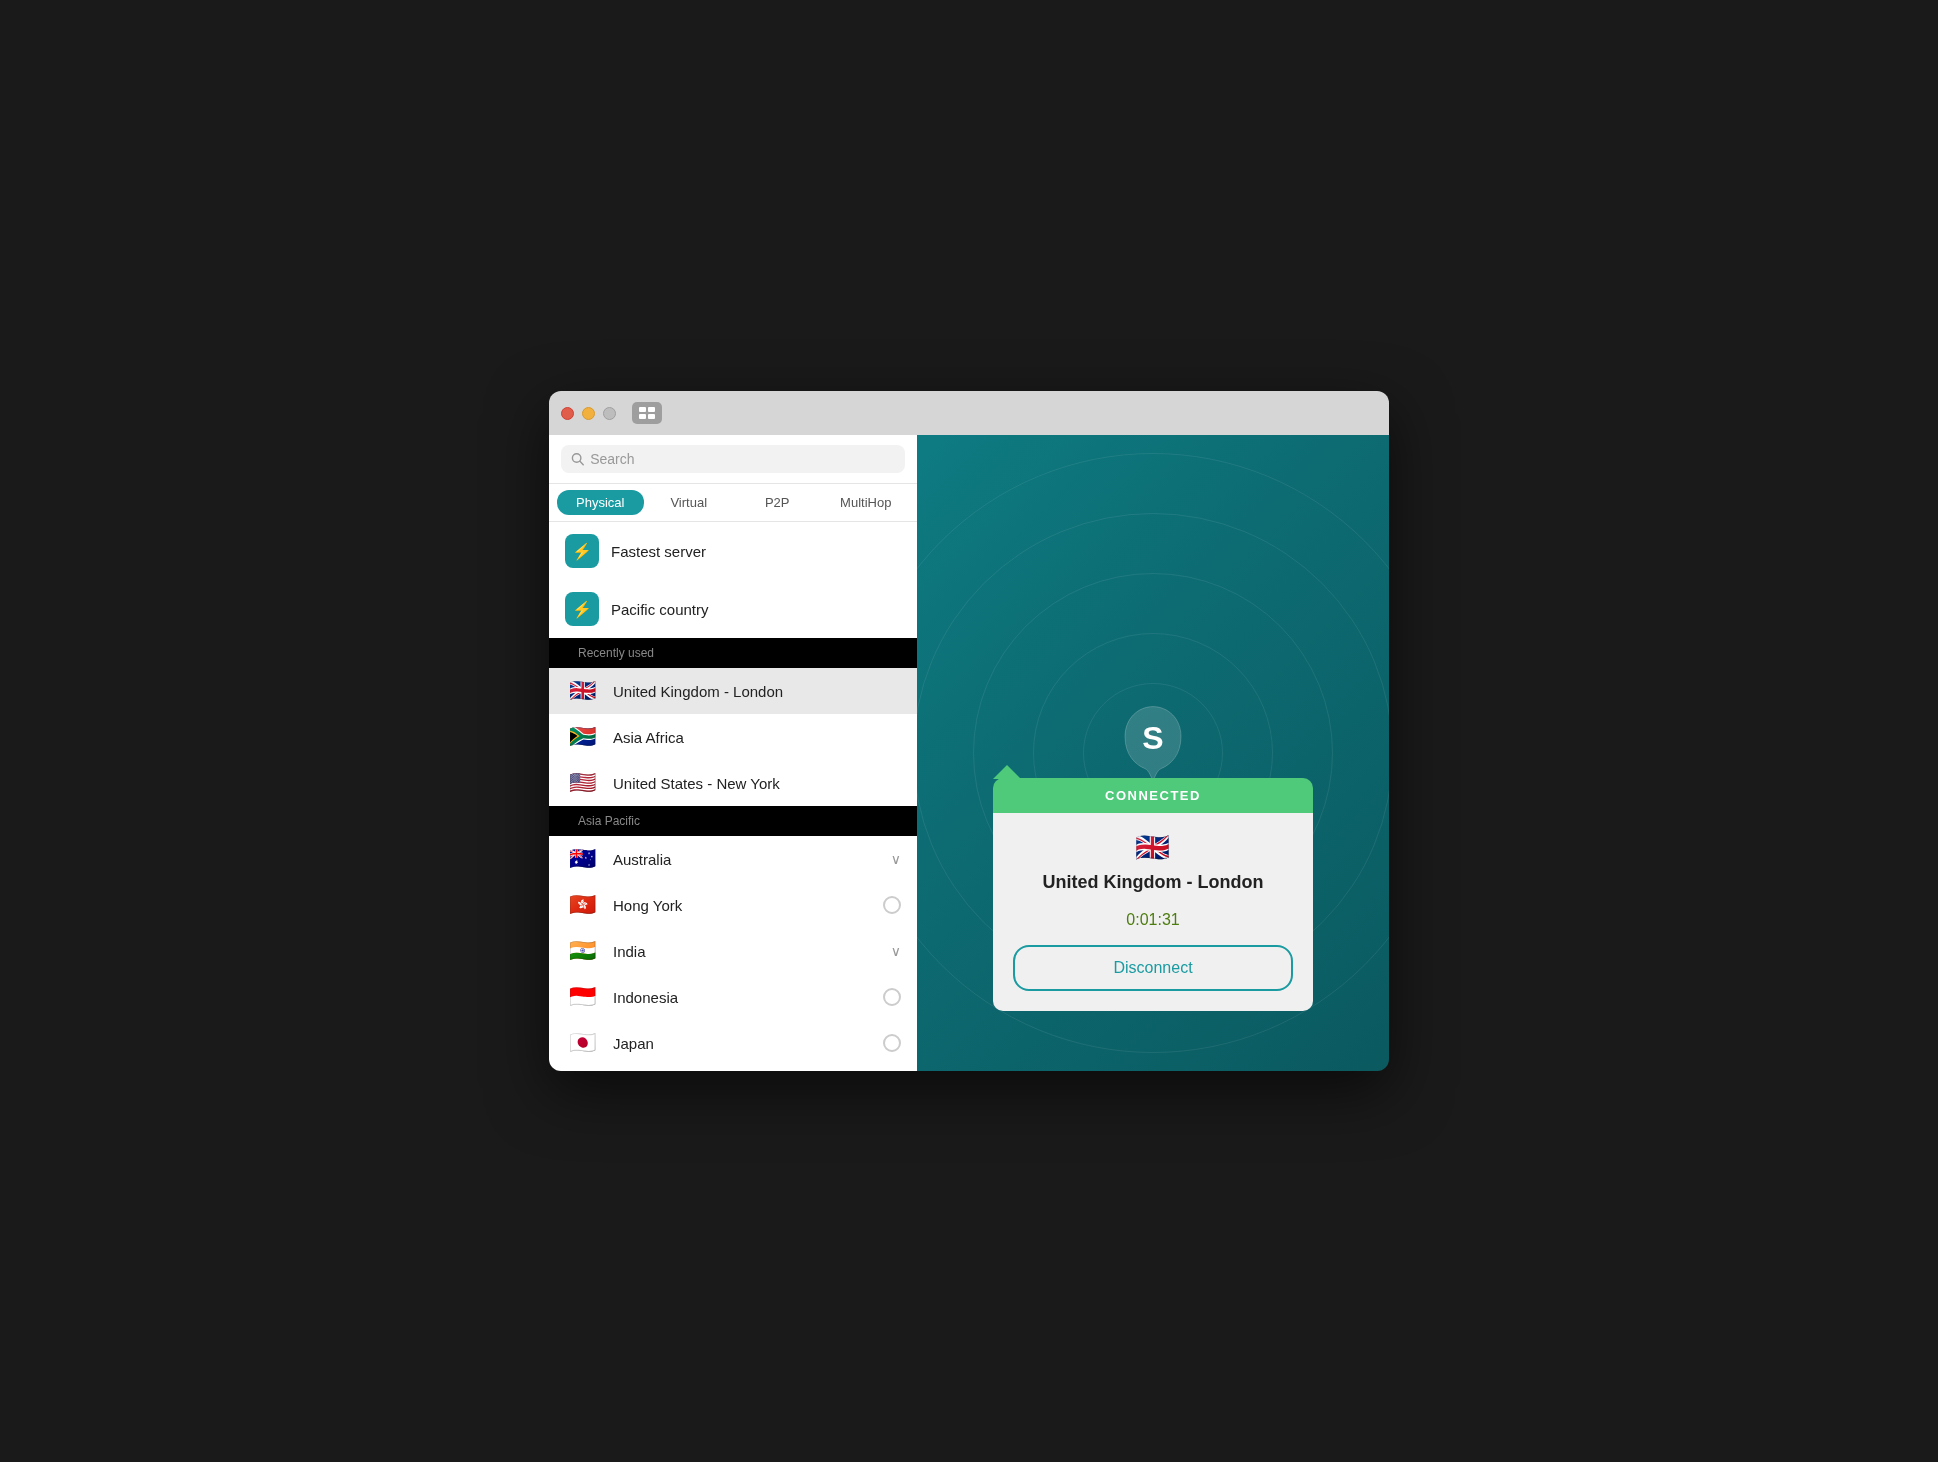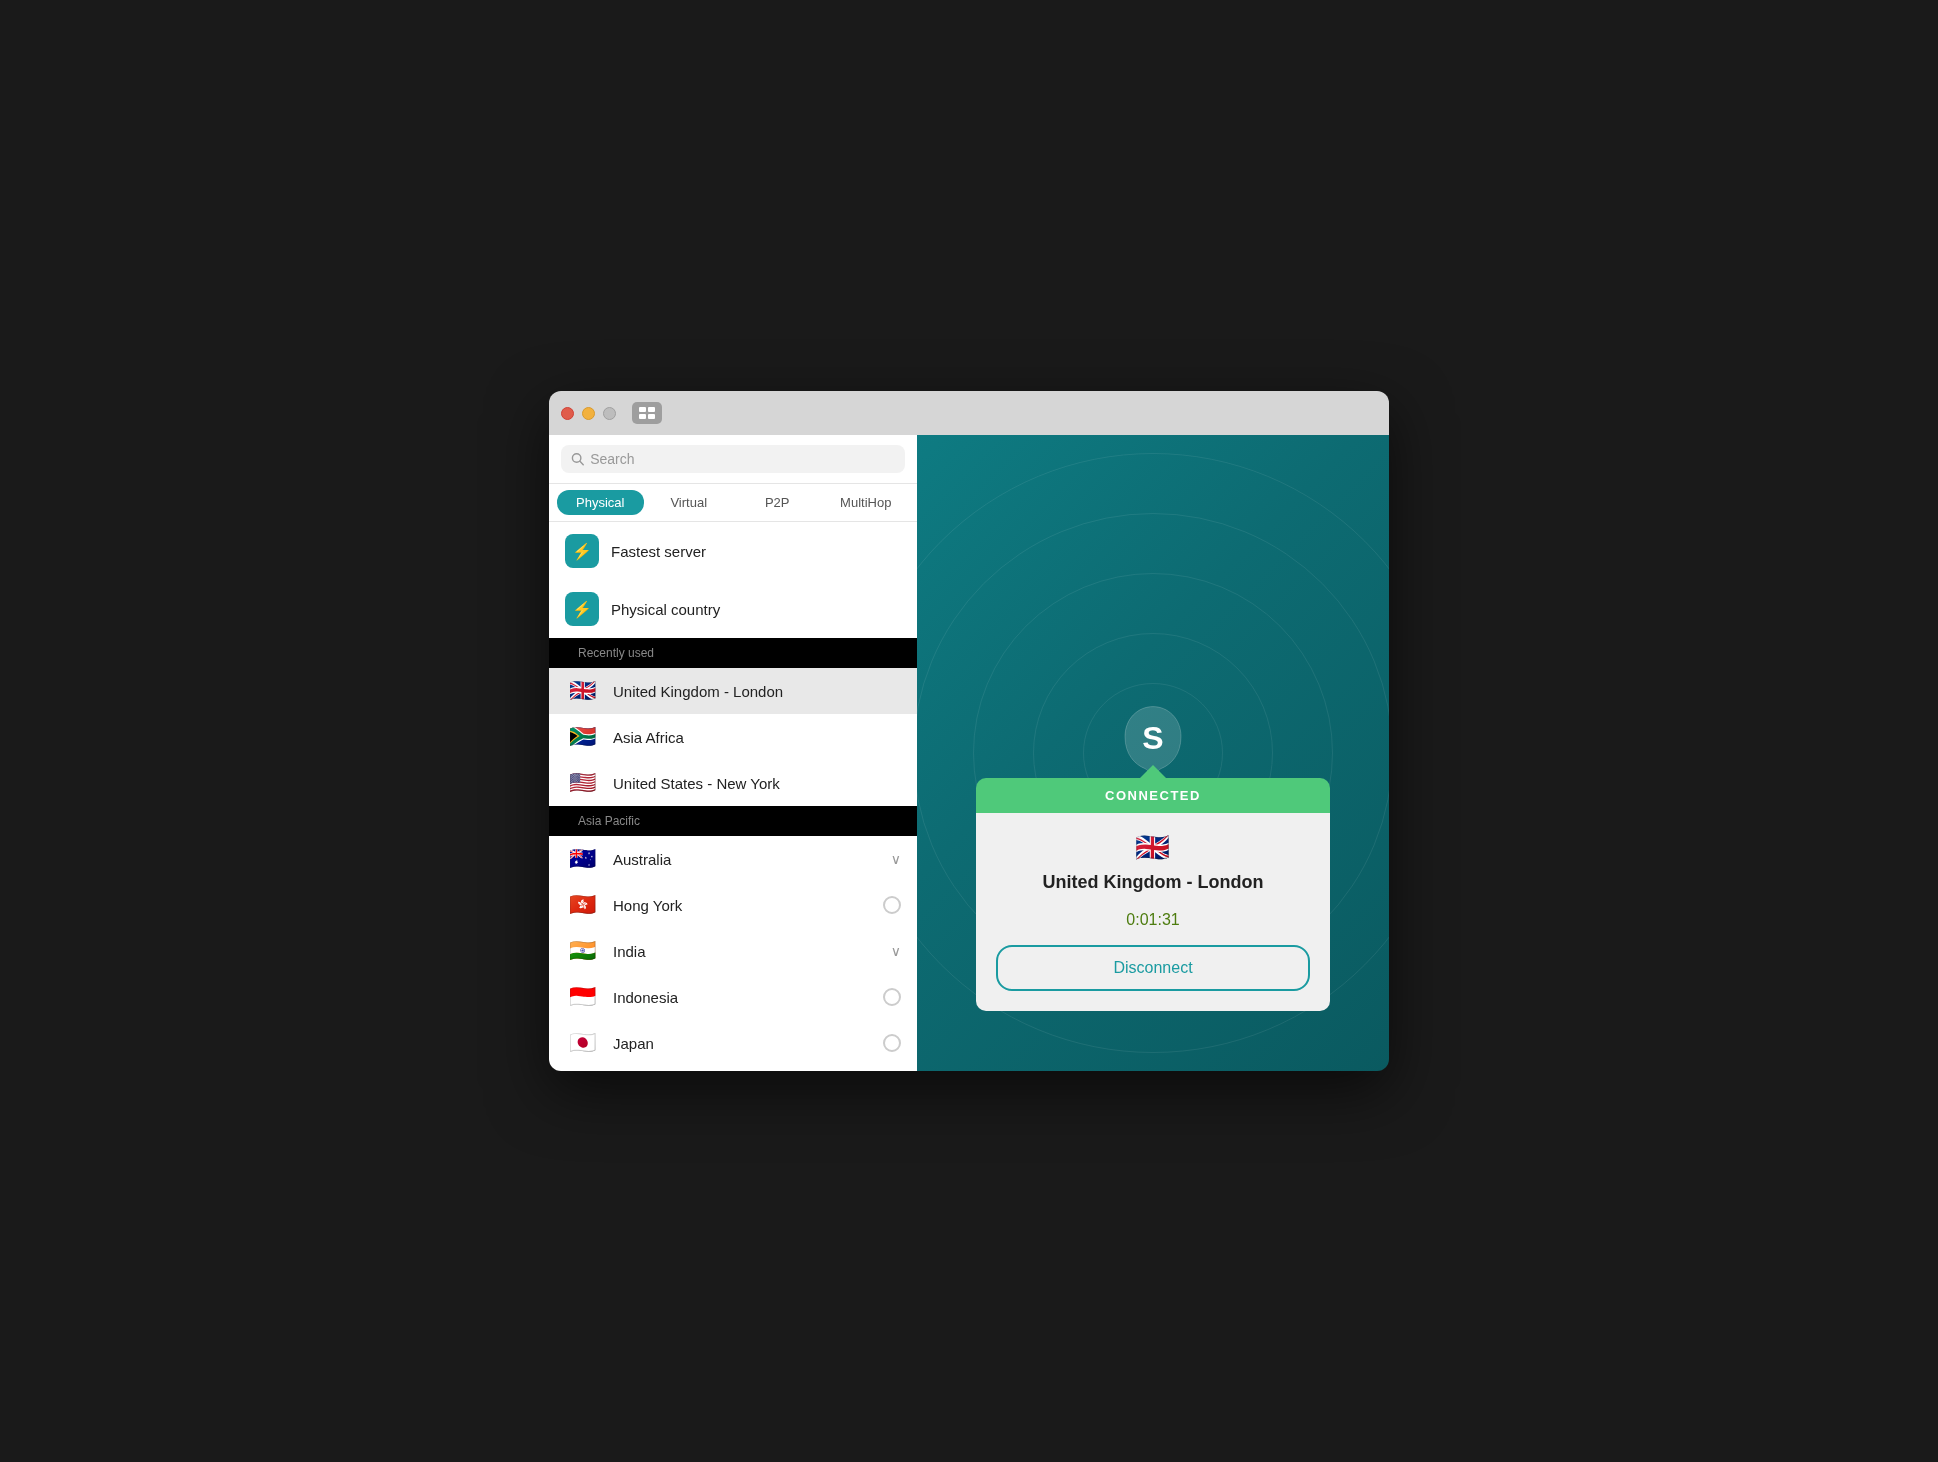--- a/index.html
+++ b/index.html
@@ -207,24 +207,23 @@
       width: 80px;
       height: 90px;
     }
     
     .connected-card-wrapper {
       position: absolute;
       bottom: 60px;
       left: 50%;
       transform: translateX(-50%);
       z-index: 10;
-      width: 354px;
+      width: 320px;
       display: flex;
       flex-direction: column;
-      align-items: center;
     }
     .chevron-up {
       width: 0;
       height: 0;
       border-left: 14px solid transparent;
       border-right: 14px solid transparent;
       border-bottom: 14px solid #4fc97a;
       margin-bottom: -1px;
     }
     .connected-header {
@@ -324,21 +323,21 @@
 
       <div class="server-list">
 
         <div class="quick-item">
           <div class="quick-icon">⚡</div>
           <span class="quick-label">Fastest server</span>
         </div>
 
         <div class="quick-item">
           <div class="quick-icon">⚡</div>
-          <span class="quick-label">Physical country</span>
+          <span class="quick-label">Pacific country</span>
         </div>
 
         <div class="section-header">Recently used</div>
 
         <div class="country-item selected">
           <div class="flag">🇬🇧</div>
           <span class="country-name">United Kingdom - London</span>
         </div>
 
         <div class="country-item">

